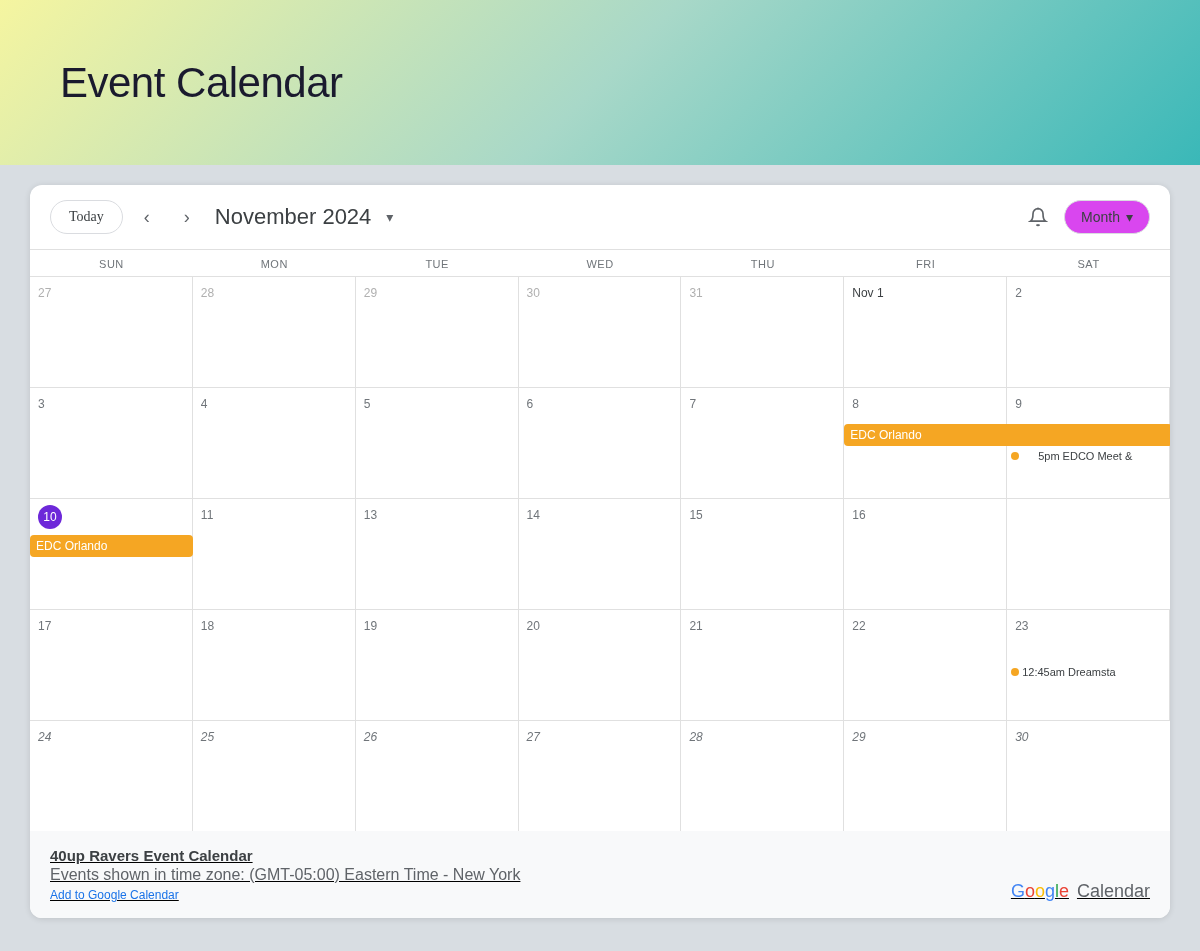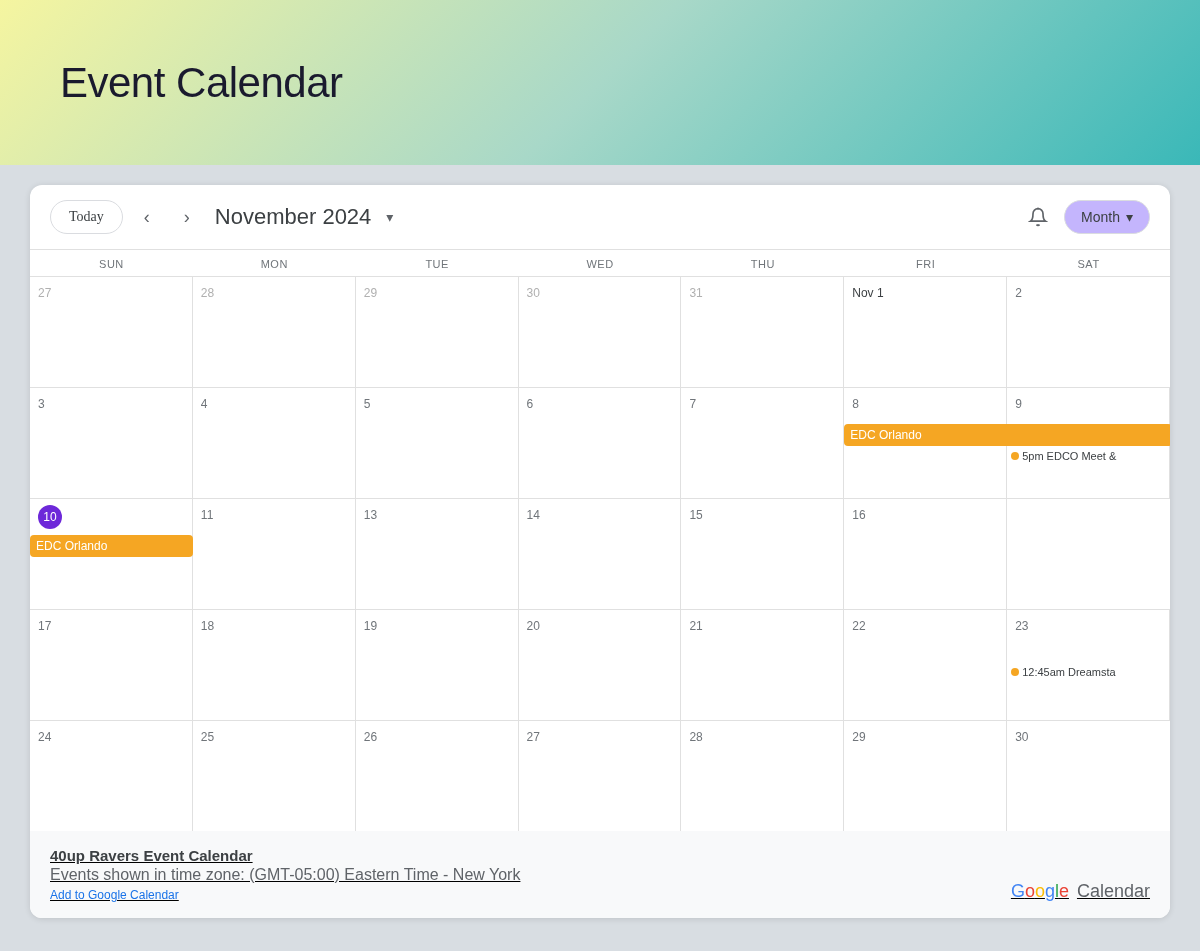--- a/index.html
+++ b/index.html
@@ -89,21 +89,21 @@
       height: 36px;
       border-radius: 50%;
       display: flex;
       align-items: center;
       justify-content: center;
       color: #5f6368;
       font-size: 18px;
     }
     .btn-month-view {
       border: 1px solid #dadce0;
-      background: #c4b5fd;
+      background: #d946ef;
       border-radius: 20px;
       padding: 8px 16px;
       font-size: 14px;
       cursor: pointer;
       color: #3c4043;
       font-family: inherit;
       display: flex;
       align-items: center;
       gap: 6px;
     }
@@ -128,21 +128,21 @@
       letter-spacing: 0.5px;
     }
 
     
     .week-row {
       display: grid;
       grid-template-columns: repeat(7, 1fr);
       border-bottom: 1px solid #e0e0e0;
       min-height: 110px;
     }
-    .week-row:last-child { border-bottom: none; }
+    .week-row:last-child { border-bottom: none; font-style: italic; }
 
     .day-cell {
       border-right: 1px solid #e0e0e0;
       padding: 6px 8px;
       min-height: 110px;
       position: relative;
       vertical-align: top;
     }
     .day-cell:last-child { border-right: none; }
 
@@ -261,21 +261,21 @@
     }
 
     
     .row2-edco-meet {
       position: absolute;
       top: 62px;
       left: calc(6/7 * 100% + 4px);
       width: calc(1/7 * 100% - 8px);
       display: flex;
       align-items: center;
-      gap: 3px;
+      gap: 19px;
       font-size: 11px;
       color: #3c4043;
       z-index: 2;
       cursor: pointer;
       white-space: nowrap;
       overflow: hidden;
     }
     .row2-edco-meet .dot {
       width: 8px;
       height: 8px;

